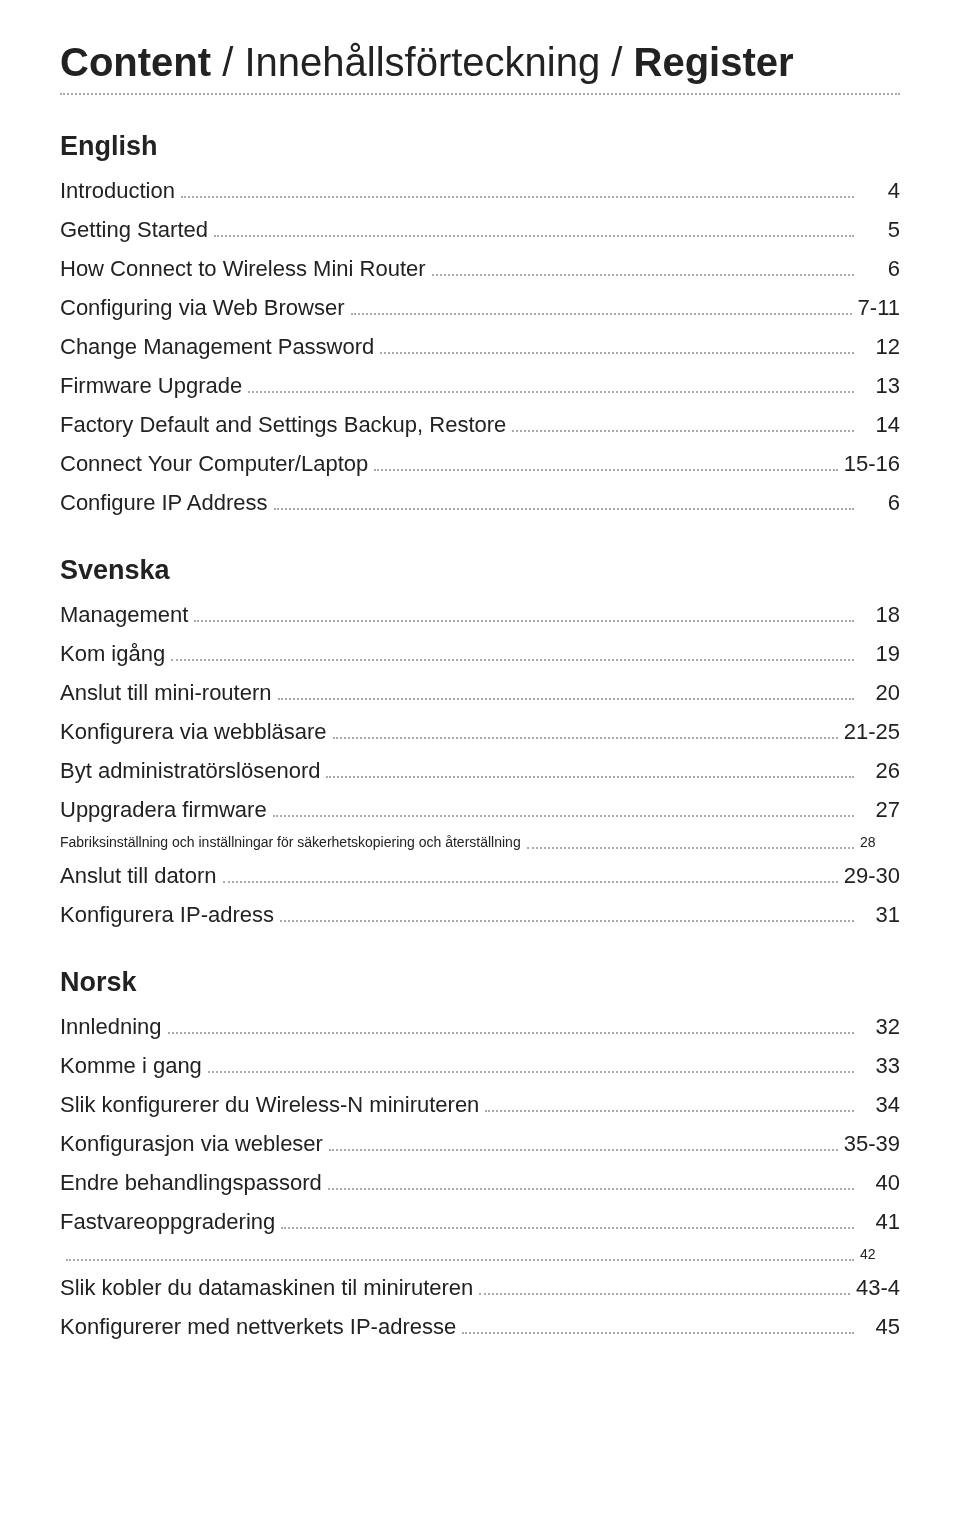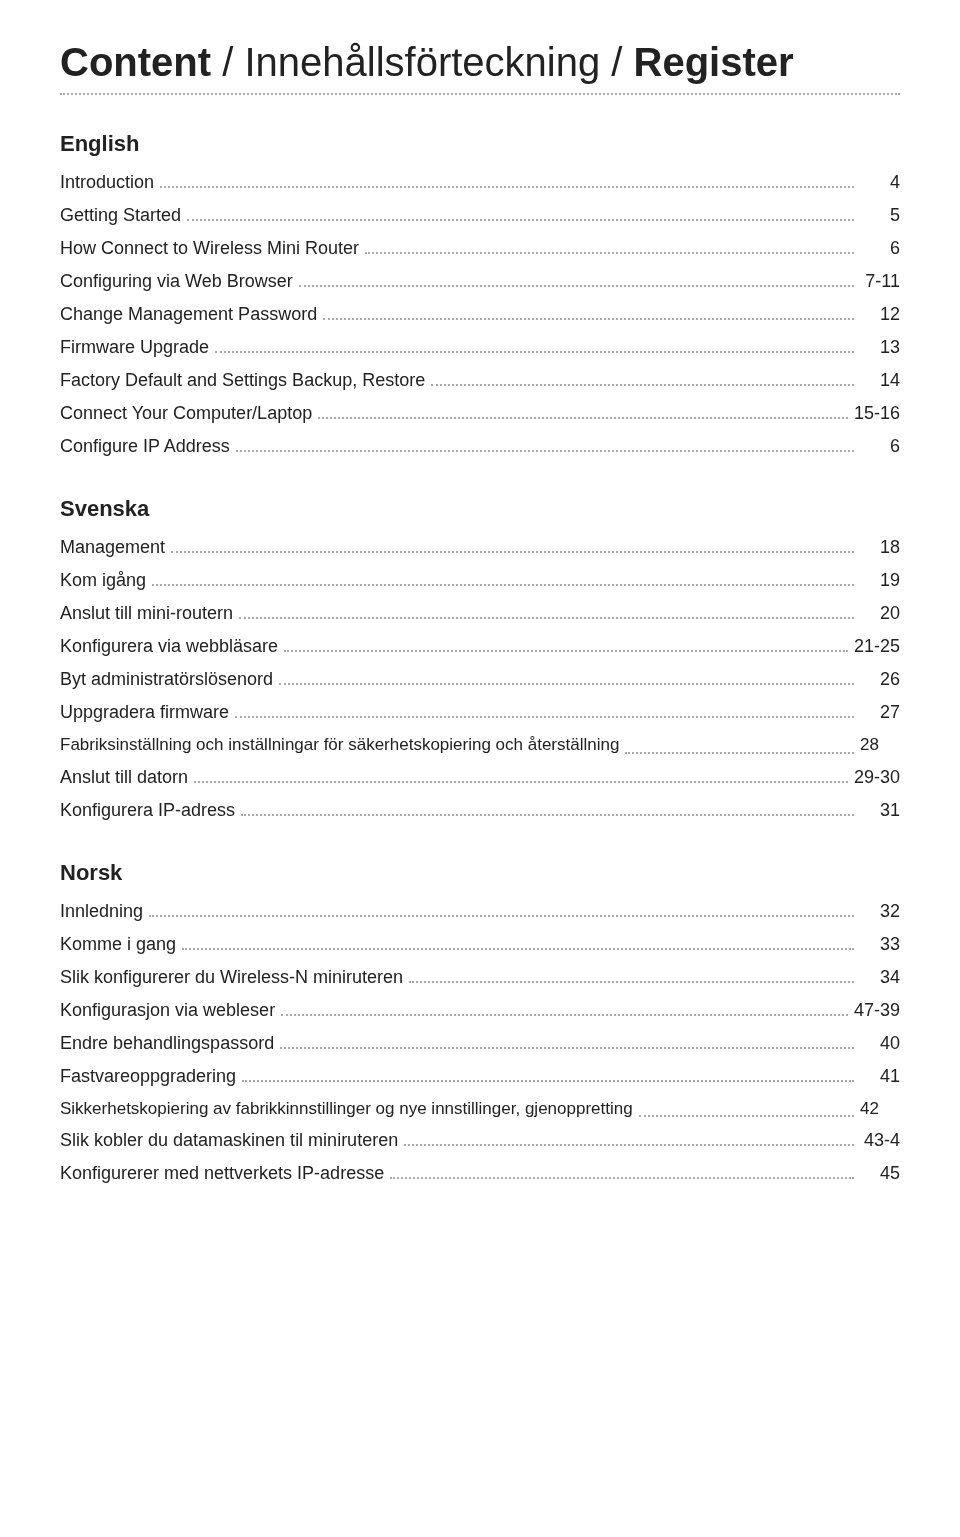--- a/index.html
+++ b/index.html
@@ -28,30 +28,30 @@
     .page-title .bold {
       font-weight: 700;
     }
 
     .section {
       margin-top: 36px;
       margin-bottom: 12px;
     }
 
     .section-heading {
-      font-size: 22px;
+      font-size: 27px;
       font-weight: 700;
       margin-bottom: 12px;
     }
 
     .toc-entry {
       display: flex;
       align-items: baseline;
       margin-bottom: 6px;
-      font-size: 18px;
+      font-size: 22px;
       line-height: 1.5;
     }
 
     .toc-entry .entry-label {
       flex: 0 0 auto;
       max-width: 78%;
     }
 
     .toc-dots {
       flex: 1;
@@ -63,21 +63,21 @@
     .toc-entry .entry-page {
       flex: 0 0 auto;
       text-align: right;
       min-width: 40px;
     }
 
     .two-line-entry {
       display: flex;
       align-items: flex-end;
       margin-bottom: 6px;
-      font-size: 17px;
+      font-size: 14px;
       line-height: 1.5;
     }
 
     .two-line-entry .entry-label-block {
       flex: 0 0 auto;
       max-width: 72%;
     }
 
     .two-line-entry .toc-dots {
       flex: 1;
@@ -208,34 +208,33 @@
         <span class="entry-page">33</span>
       </div>
       <div class="toc-entry">
         <span class="entry-label">Slik konfigurerer du Wireless-N miniruteren</span>
         <span class="toc-dots"></span>
         <span class="entry-page">34</span>
       </div>
       <div class="toc-entry">
         <span class="entry-label">Konfigurasjon via webleser</span>
         <span class="toc-dots"></span>
-        <span class="entry-page">47-39</span>
+        <span class="entry-page">35-39</span>
       </div>
       <div class="toc-entry">
         <span class="entry-label">Endre behandlingspassord</span>
         <span class="toc-dots"></span>
         <span class="entry-page">40</span>
       </div>
       <div class="toc-entry">
         <span class="entry-label">Fastvareoppgradering</span>
         <span class="toc-dots"></span>
         <span class="entry-page">41</span>
       </div>
       <div class="two-line-entry">
-        <div class="entry-label-block">Sikkerhetskopiering av fabrikkinnstillinger og nye innstillinger, gjenoppretting</div>
         <span class="toc-dots"></span>
         <span class="entry-page">42</span>
       </div>
       <div class="toc-entry">
         <span class="entry-label">Slik kobler du datamaskinen til miniruteren</span>
         <span class="toc-dots"></span>
         <span class="entry-page">43-4</span>
       </div>
       <div class="toc-entry">
         <span class="entry-label">Konfigurerer med nettverkets IP-adresse</span>

